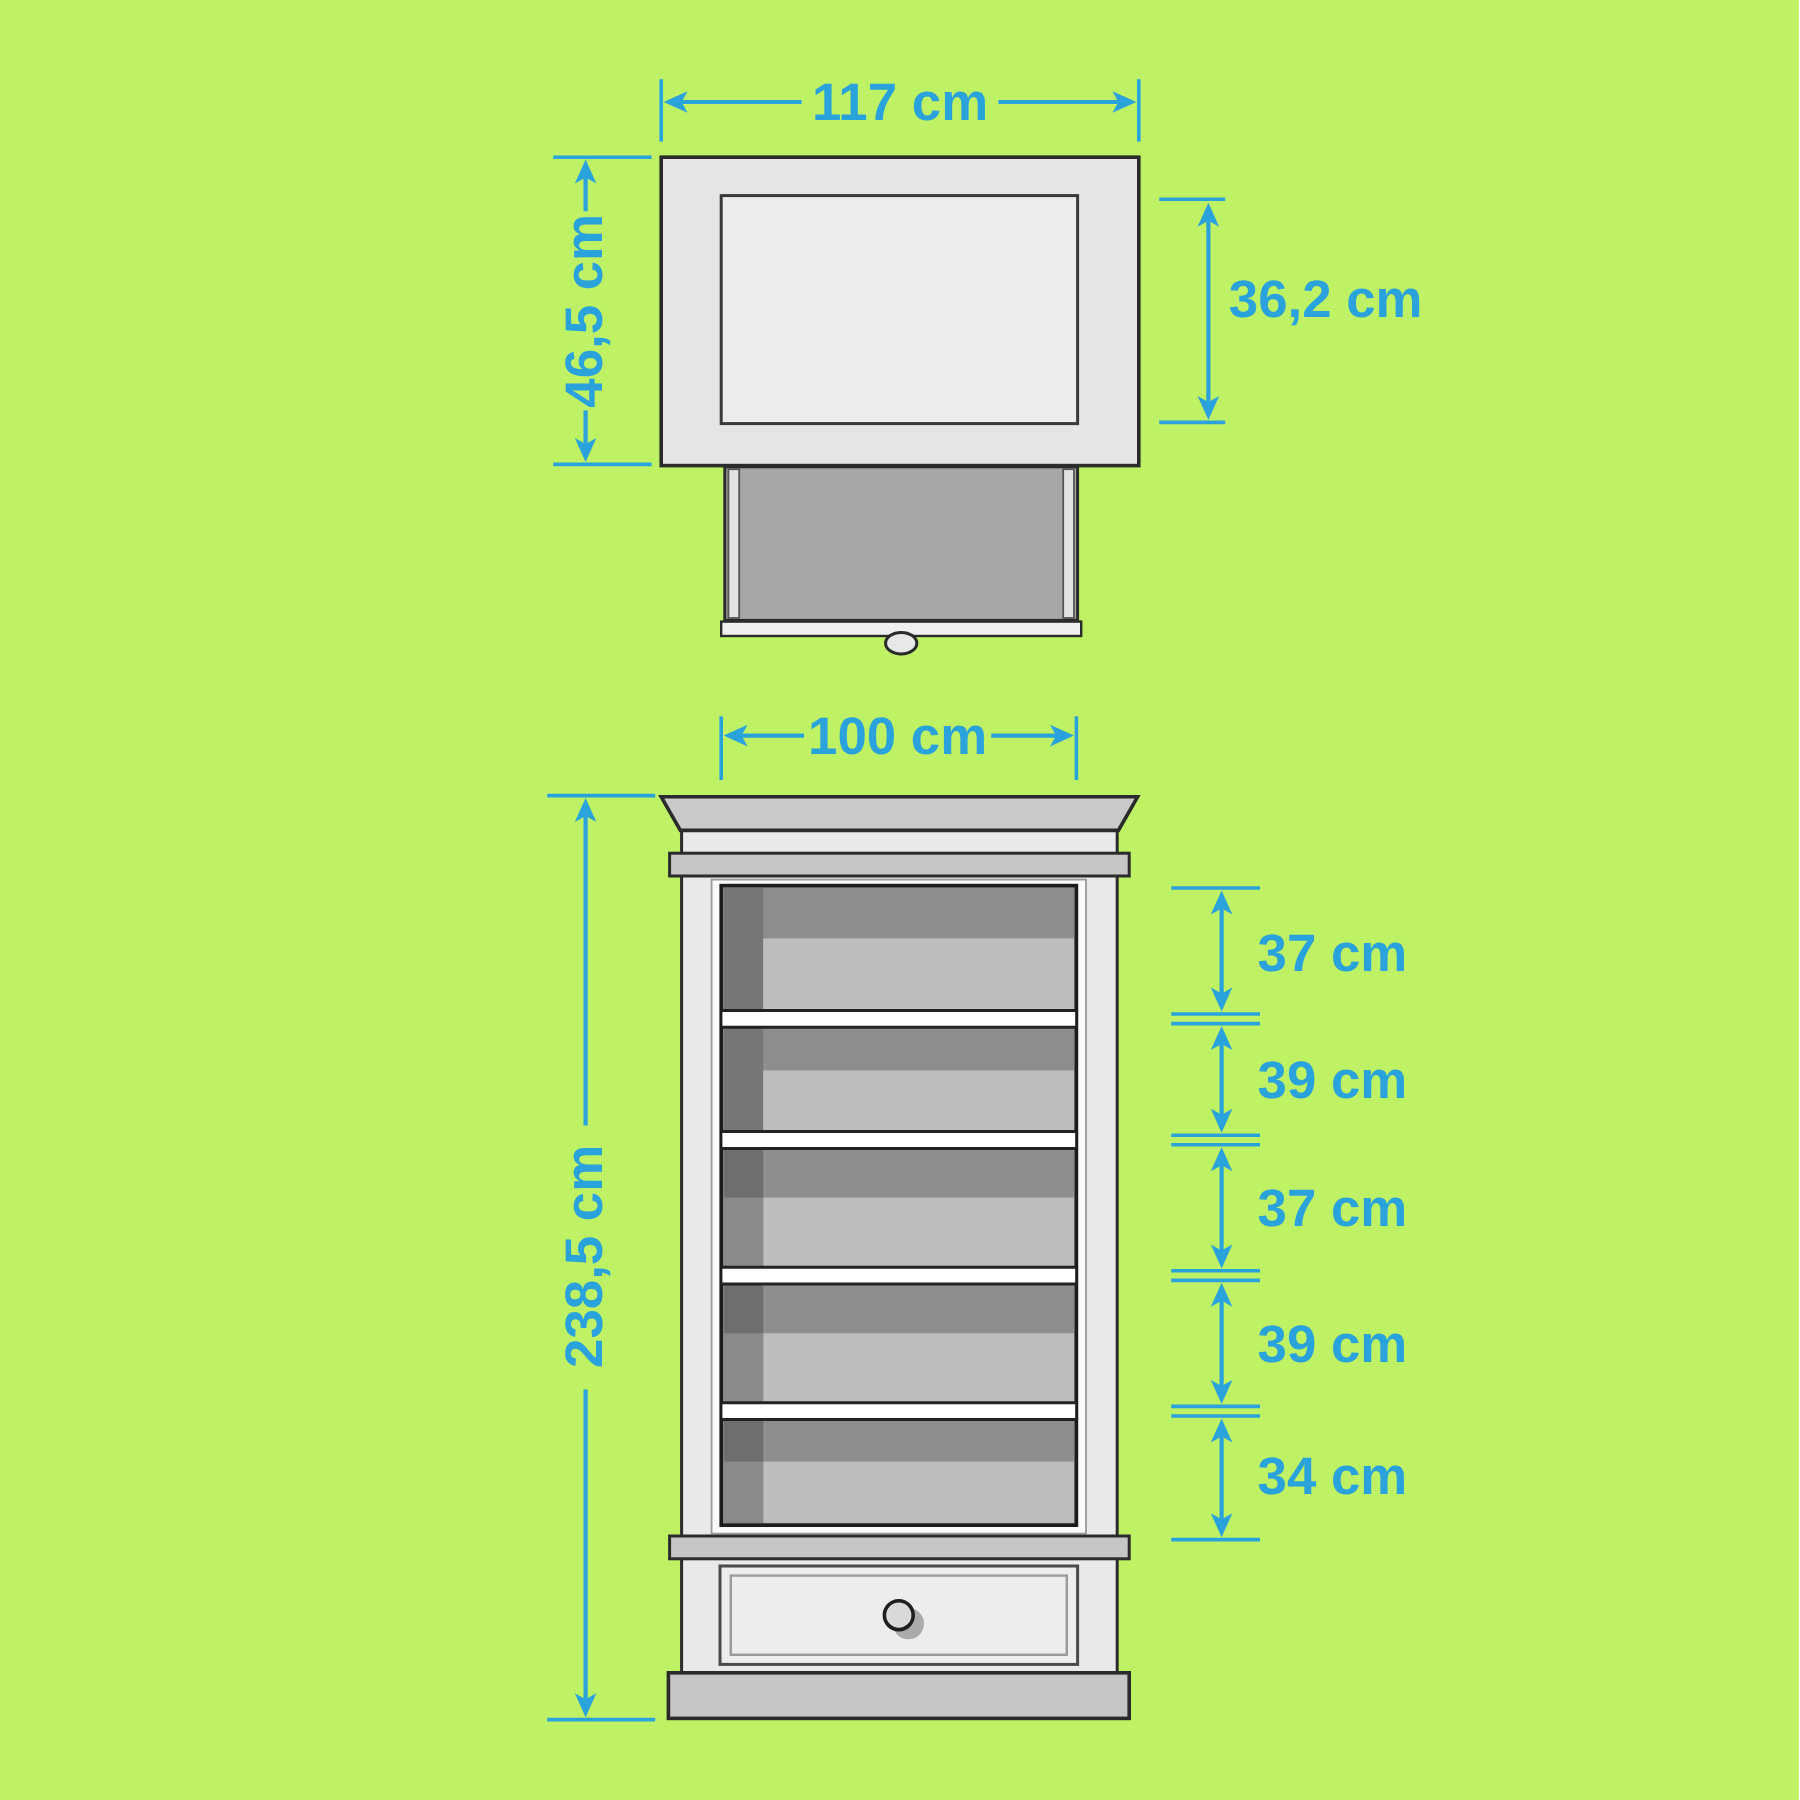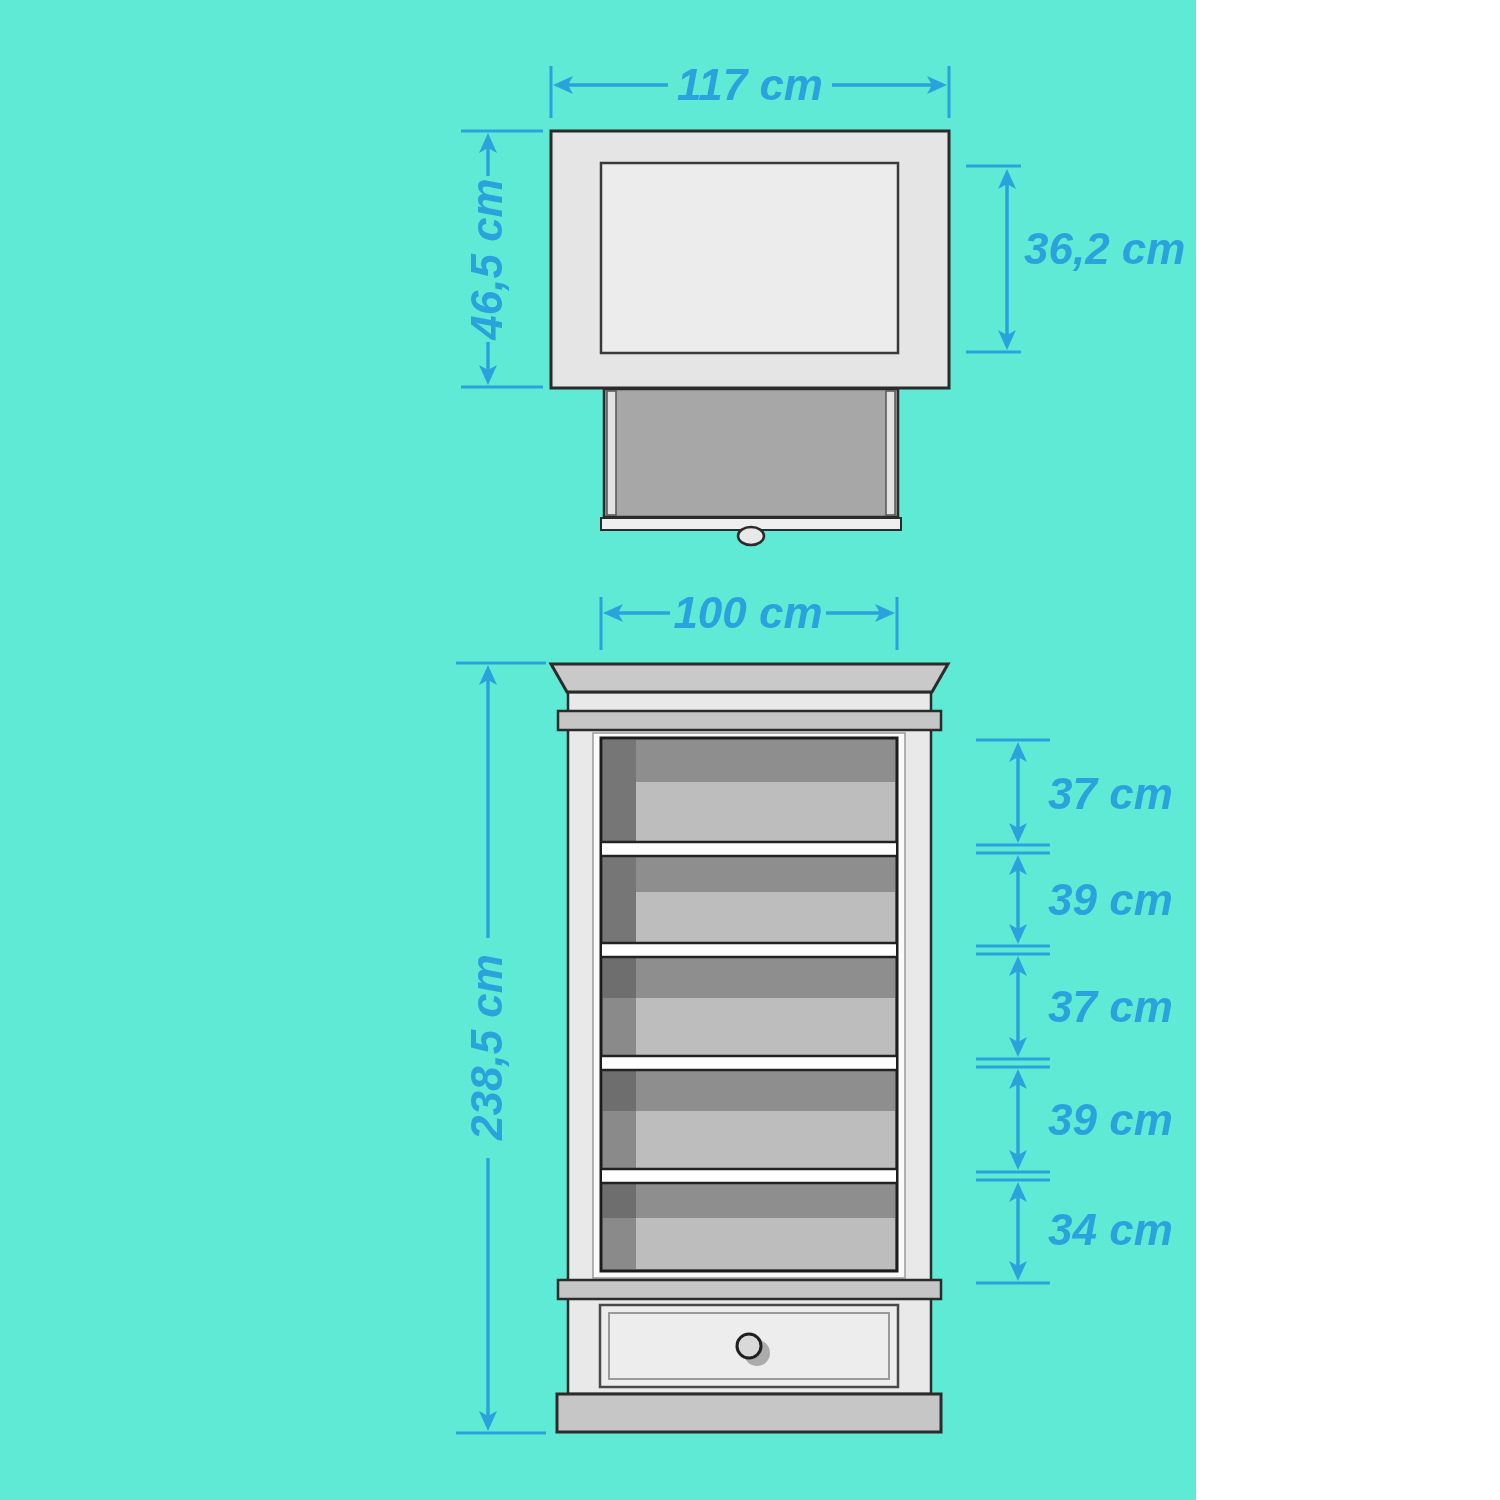--- a/index.html
+++ b/index.html
@@ -1,16 +1,16 @@
 <!DOCTYPE html>
 <html><head>
 <meta charset="utf-8">
 <style>
   html,body { margin:0; padding:0; background:#ffffff; }
-  .stage { width:1196px; height:1500px; background:#5eead4; position:relative; overflow:hidden;font-style:italic; }
+  .stage { width:1499px; height:1500px; background:#bef264; position:relative; overflow:hidden; }
   svg { display:block; }
   .dim-line   { stroke:#2AA3DC; stroke-width:3.5; fill:none; }
   .dim-tick   { stroke:#2AA3DC; stroke-width:3; fill:none; }
   .dim-arrow  { fill:#2AA3DC; stroke:none; }
   .dim-text   { font-family:"Liberation Sans", sans-serif; font-weight:bold; font-size:44px; fill:#2AA3DC; }
   .edge       { stroke:#2B2B2B; }
 </style>
 </head>
 <body>
 

